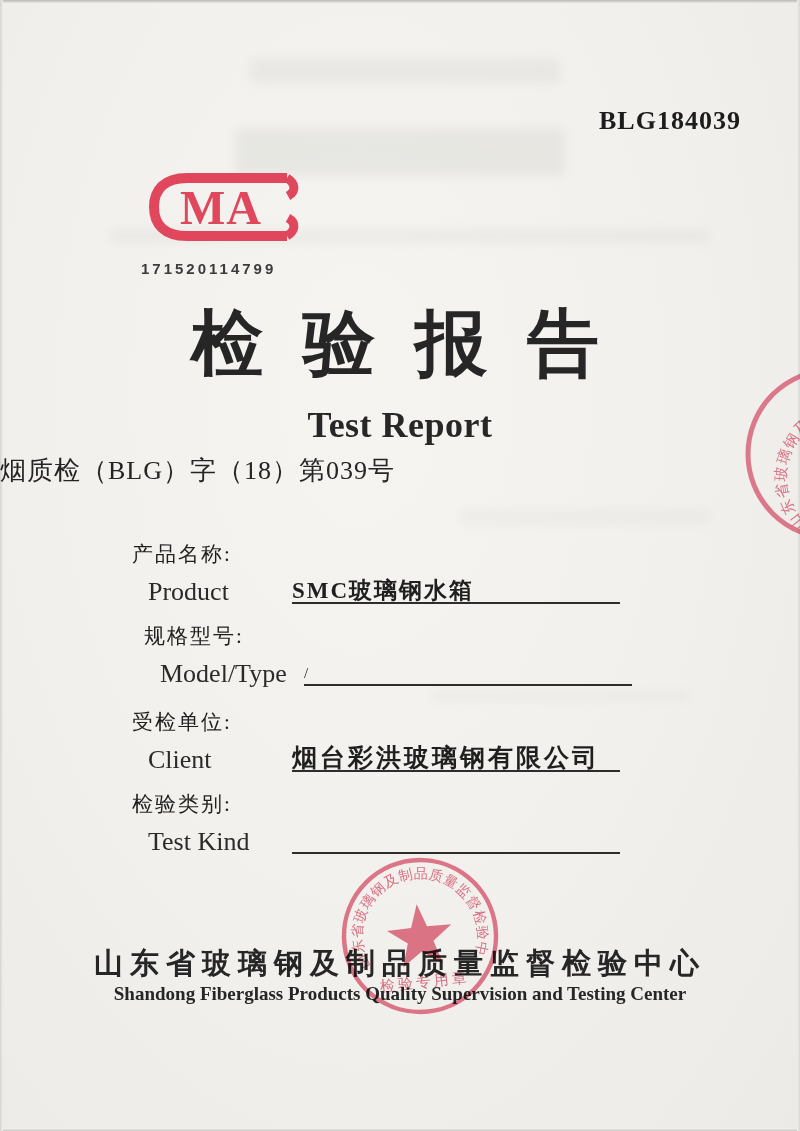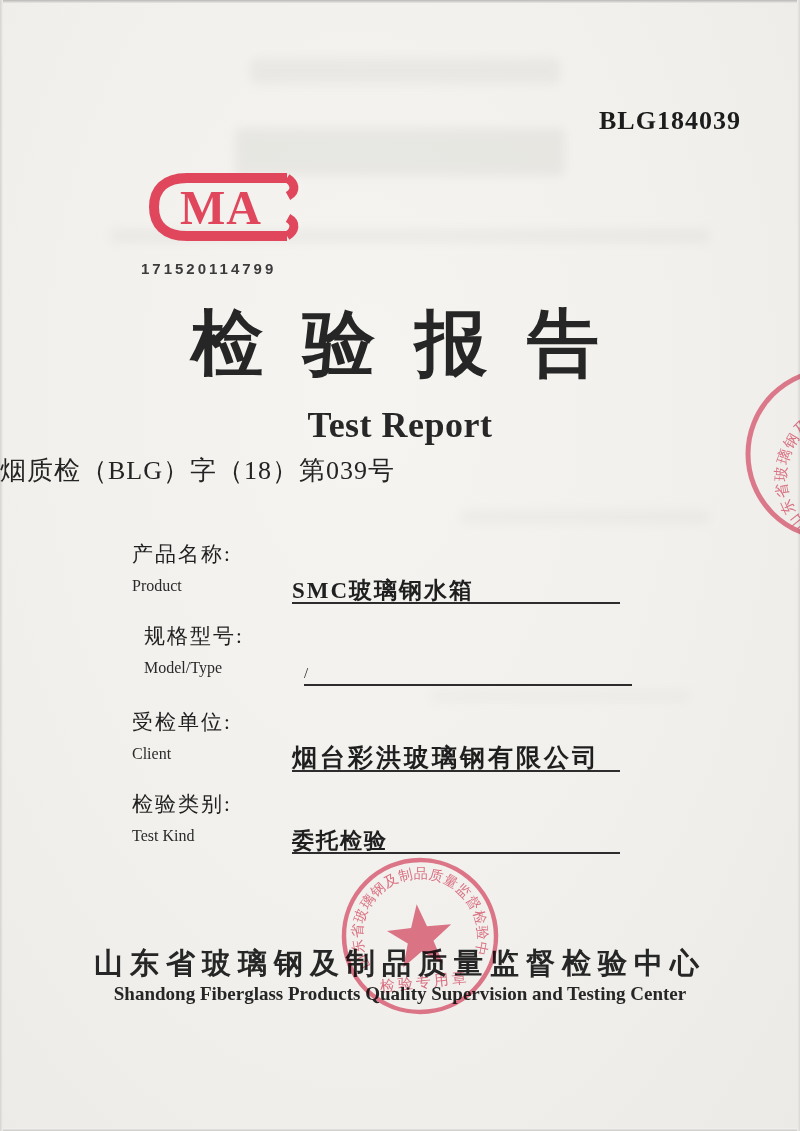--- a/index.html
+++ b/index.html
@@ -59,22 +59,22 @@
     font-size:26px;color:#242424;letter-spacing:1px;
   }
 
   .fields{position:absolute;left:132px;top:0;width:540px;}
   .field-row{position:absolute;left:0;width:540px;height:86px;}
   .field-label-cn{
     position:absolute;left:0;top:0;
     font-size:21px;font-weight:normal;color:#1f1f1f;letter-spacing:2px;
   }
   .field-label-en{
-    position:absolute;left:0;top:37px;
-    font-size:16px;color:#2a2a2a;
+    position:absolute;left:16px;top:37px;
+    font-size:26px;color:#2a2a2a;
   }
   .field-value{
     position:absolute;left:160px;bottom:20px;width:330px;
     font-size:23px;font-weight:600;color:#1f1f1f;letter-spacing:2px;
     white-space:nowrap;
   }
   .field-underline{
     position:absolute;left:160px;top:62px;width:328px;height:0;
     border-bottom:2px solid #2d2d2d;
   }
@@ -160,21 +160,20 @@
     <div class="field-row row-client">
       <div class="field-label-cn">受检单位:</div>
       <div class="field-label-en">Client</div>
       <div class="field-value">烟台彩洪玻璃钢有限公司</div>
       <div class="field-underline"></div>
     </div>
 
     <div class="field-row row-testkind">
       <div class="field-label-cn">检验类别:</div>
       <div class="field-label-en">Test Kind</div>
-      <div class="field-value">委托检验</div>
       <div class="field-underline"></div>
     </div>
 
   </div>
 
   <div class="org-cn">山东省玻璃钢及制品质量监督检验中心</div>
   <div class="org-en">Shandong Fiberglass Products Quality Supervision and Testing Center</div>
 
   <svg class="stamp-bottom" viewBox="0 0 190 190">
     <defs>

